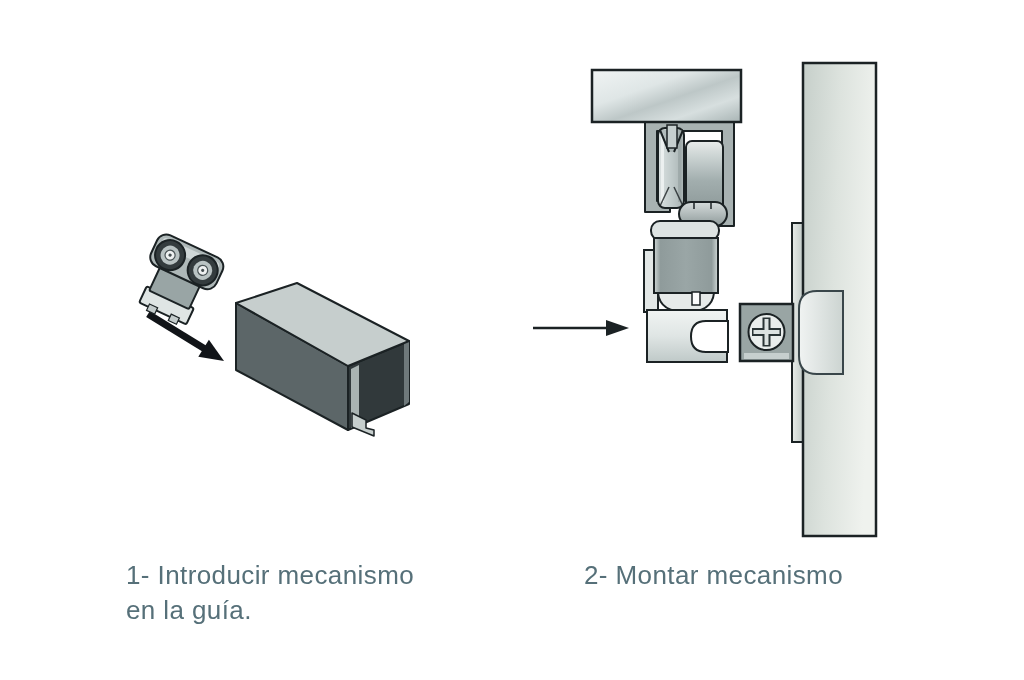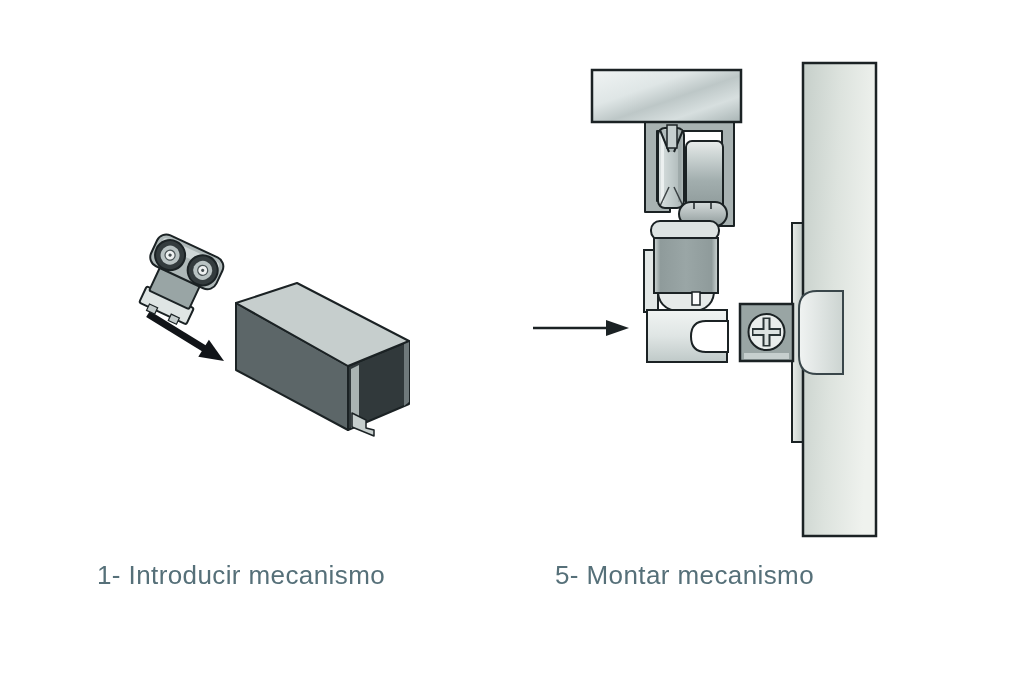--- a/index.html
+++ b/index.html
@@ -9,20 +9,21 @@
   }
   .stage{position:absolute;left:0;top:0;width:1024px;height:680px;}
   .caption{
     position:absolute;
     font-size:26px;
     line-height:35px;
     font-weight:500;
     letter-spacing:0.4px;
     color:#567079;
     white-space:nowrap;
+    margin-left:29px;
   }
   .caption-step1{left:97px;top:558px;}
   .caption-step2{left:555px;top:558px;}
 </style>
 </head>
 <body>
 
 <svg class="stage" viewBox="0 0 1024 680" aria-hidden="true">
   <defs>
     <linearGradient id="barGrad" x1="0" y1="0" x2="1" y2="1">
@@ -172,17 +173,18 @@
     </g>
 
     <rect x="803" y="63" width="73" height="473" fill="url(#panelGrad)" stroke="#1b2224" stroke-width="2.5"></rect>
 
     <path d="M843,291 L817,291 Q799,291 799,309 L799,356 Q799,374 817,374 L843,374 Z" fill="url(#cupGrad)" stroke="#39464a" stroke-width="2"></path>
   </g>
 </svg>
 
 <div class="caption caption-step1">
   <span>1- Introducir mecanismo</span><br>
+  <span>en la guía.</span>
 </div>
 
 <div class="caption caption-step2">
-  <span>5- Montar mecanismo</span><br>
+  <span>2- Montar mecanismo</span><br>
 </div>
 
 </body></html>

